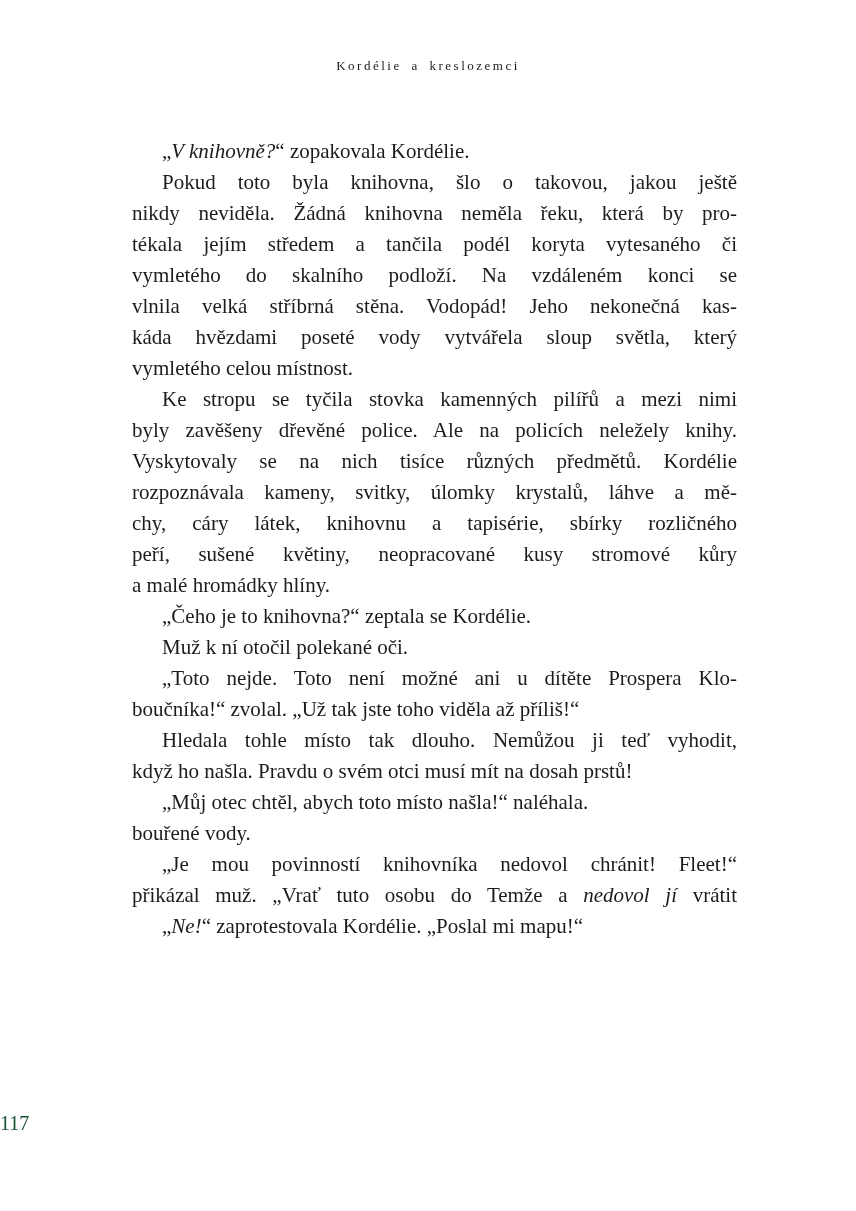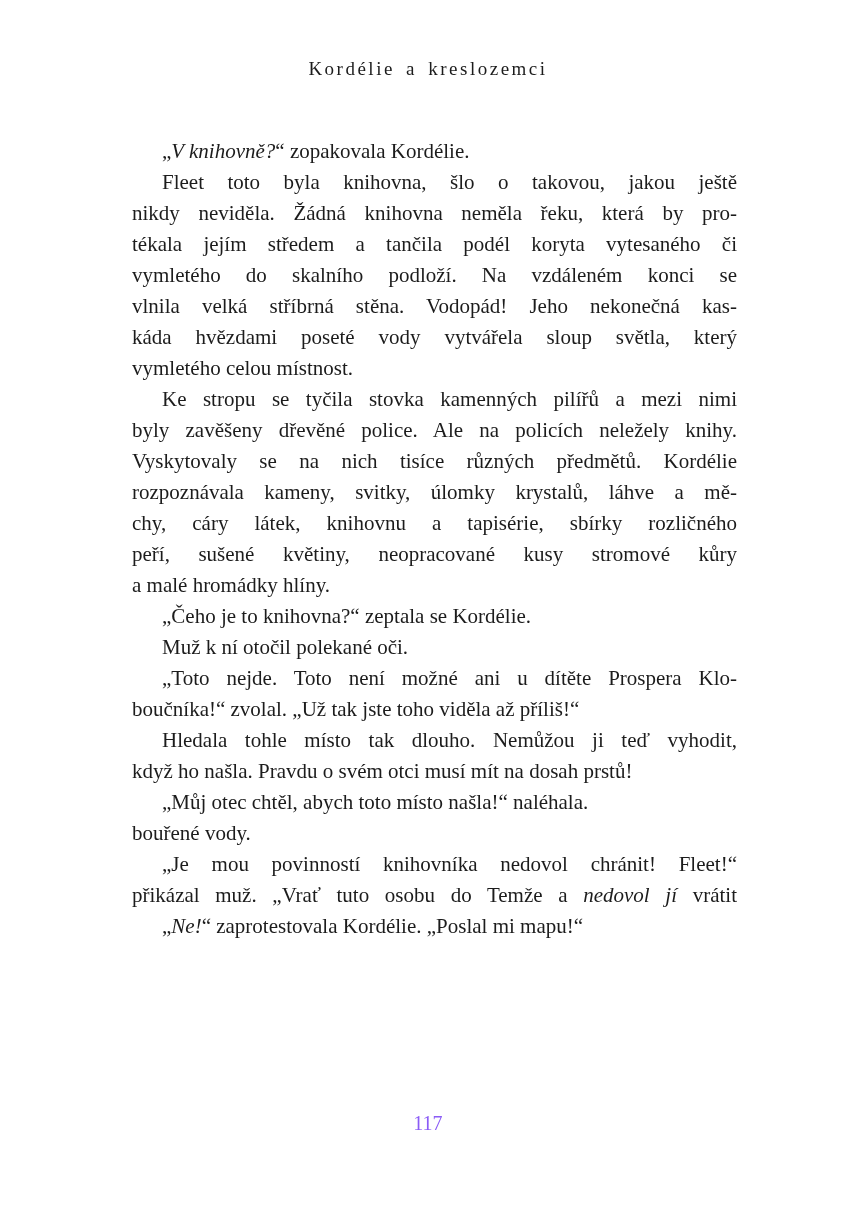--- a/index.html
+++ b/index.html
@@ -16,21 +16,21 @@
     color: #1c1c1c;
     font-family: "Liberation Serif", "DejaVu Serif", serif;
     overflow: hidden;
   }
   .running-head {
     position: absolute;
     top: 58px;
     left: 0;
     width: 100%;
     text-align: center;
-    font-size: 19px;
+    font-size: 13px;
     letter-spacing: 2.5px;
     word-spacing: 4px;
     color: #1c1c1c;
   }
   .page-body {
     position: absolute;
     top: 136px;
     left: 132px;
     width: 605px;
     font-size: 21px;
@@ -52,37 +52,37 @@
     text-indent: 30px;
   }
   .italic {
     font-style: italic;
   }
   .page-number {
     position: absolute;
     top: 1112px;
     left: 0;
     width: 100%;
-    text-align: center;
+    text-align: left;
     font-size: 20px;
-    color: #8b5cf6;
+    color: #14532d;
   }
 </style>
 </head>
 <body>
 
 <div class="page">
   <div class="running-head">Kordélie a kreslozemci</div>
 
   <div class="page-body">
       <div class="paragraph">
         <div class="line first last"><span>„</span><span class="italic">V knihovně?</span><span>“ zopakovala Kordélie.</span></div>
       </div>
       <div class="paragraph">
-        <div class="line first"><span>Fleet toto byla knihovna, šlo o takovou, jakou ještě</span></div>
+        <div class="line first"><span>Pokud toto byla knihovna, šlo o takovou, jakou ještě</span></div>
         <div class="line"><span>nikdy neviděla. Žádná knihovna neměla řeku, která by pro-</span></div>
         <div class="line"><span>tékala jejím středem a tančila podél koryta vytesaného či</span></div>
         <div class="line"><span>vymletého do skalního podloží. Na vzdáleném konci se</span></div>
         <div class="line"><span>vlnila velká stříbrná stěna. Vodopád! Jeho nekonečná kas-</span></div>
         <div class="line"><span>káda hvězdami poseté vody vytvářela sloup světla, který</span></div>
         <div class="line last"><span>vymletého celou místnost.</span></div>
       </div>
       <div class="paragraph">
         <div class="line first"><span>Ke stropu se tyčila stovka kamenných pilířů a mezi nimi</span></div>
         <div class="line"><span>byly zavěšeny dřevěné police. Ale na policích neležely knihy.</span></div>

